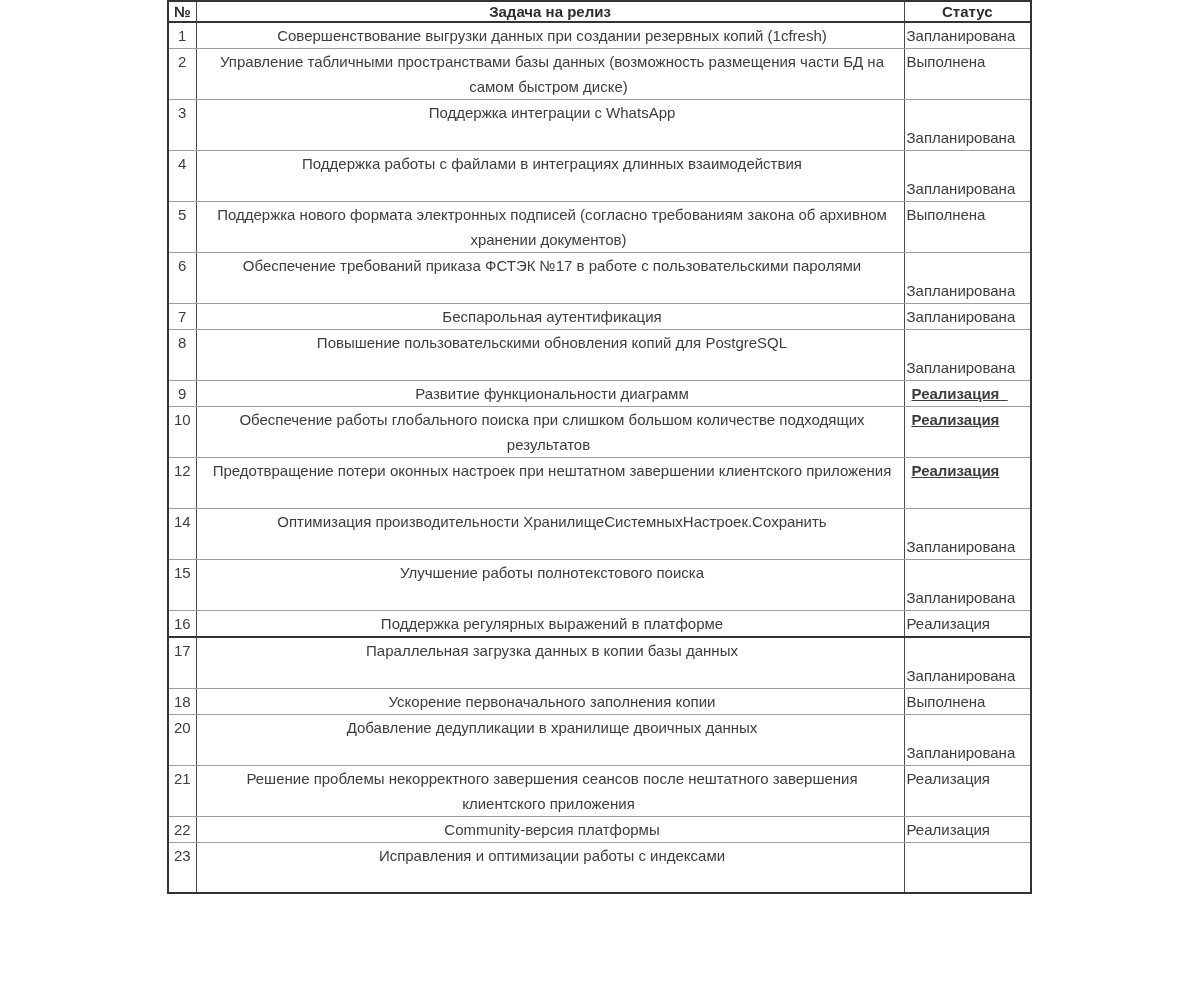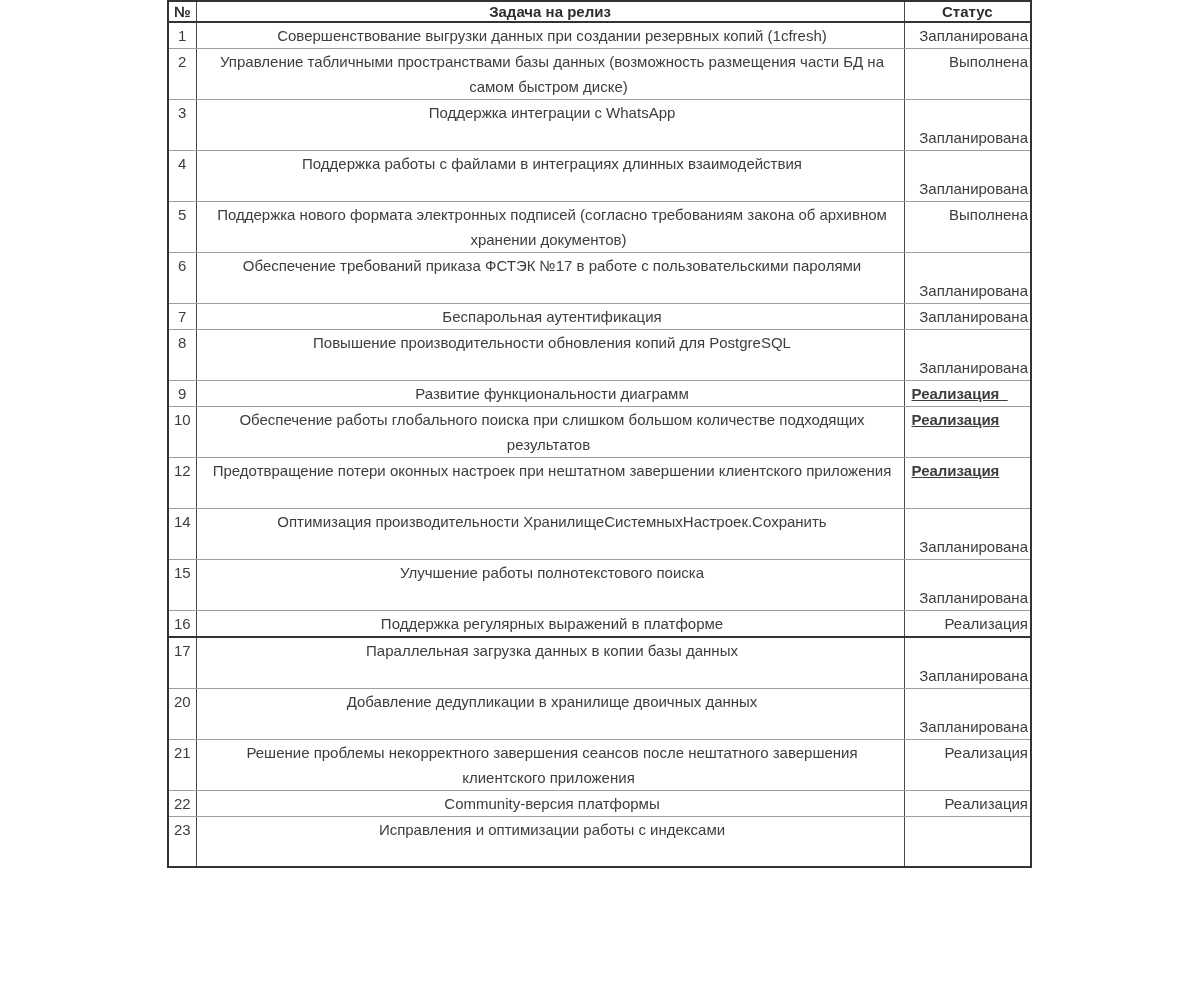--- a/index.html
+++ b/index.html
@@ -60,21 +60,21 @@
     text-align: center;
     vertical-align: top;
   }
   td.task {
     text-align: center;
     vertical-align: top;
     padding: 0 6px 0 3px;
     text-indent: 7px;
   }
   td.status {
-    text-align: right;
+    text-align: left;
     vertical-align: middle;
     padding: 0 2px;
   }
   tr.status-top    td.status { vertical-align: top; }
   tr.status-bottom td.status { vertical-align: bottom; }
 
   td.status.link {
     text-align: left;
     padding-left: 7px;
   }
@@ -133,21 +133,21 @@
         <td class="task">Обеспечение требований приказа ФСТЭК №17 в работе с пользовательскими паролями</td>
         <td class="status"><span>Запланирована</span></td>
       </tr>
       <tr class="single">
         <td class="num">7</td>
         <td class="task">Беспарольная аутентификация</td>
         <td class="status"><span>Запланирована</span></td>
       </tr>
       <tr class="tall status-bottom">
         <td class="num">8</td>
-        <td class="task">Повышение производительности обновления копий для PostgreSQL</td>
+        <td class="task">Повышение пользовательскими обновления копий для PostgreSQL</td>
         <td class="status"><span>Запланирована</span></td>
       </tr>
       <tr class="single">
         <td class="num">9</td>
         <td class="task">Развитие функциональности диаграмм</td>
         <td class="status link"><span class="impl">Реализация  </span></td>
       </tr>
       <tr class="tall status-top">
         <td class="num">10</td>
         <td class="task">Обеспечение работы глобального поиска при слишком большом количестве подходящих результатов</td>
@@ -171,20 +171,25 @@
       <tr class="single">
         <td class="num">16</td>
         <td class="task">Поддержка регулярных выражений в платформе</td>
         <td class="status"><span>Реализация</span></td>
       </tr>
       <tr class="tall status-bottom break">
         <td class="num">17</td>
         <td class="task">Параллельная загрузка данных в копии базы данных</td>
         <td class="status"><span>Запланирована</span></td>
       </tr>
+      <tr class="single">
+        <td class="num">18</td>
+        <td class="task">Ускорение первоначального заполнения копии</td>
+        <td class="status"><span>Выполнена</span></td>
+      </tr>
       <tr class="tall status-bottom">
         <td class="num">20</td>
         <td class="task">Добавление дедупликации в хранилище двоичных данных</td>
         <td class="status"><span>Запланирована</span></td>
       </tr>
       <tr class="tall status-top">
         <td class="num">21</td>
         <td class="task">Решение проблемы некорректного завершения сеансов после нештатного завершения клиентского приложения</td>
         <td class="status"><span>Реализация</span></td>
       </tr>

